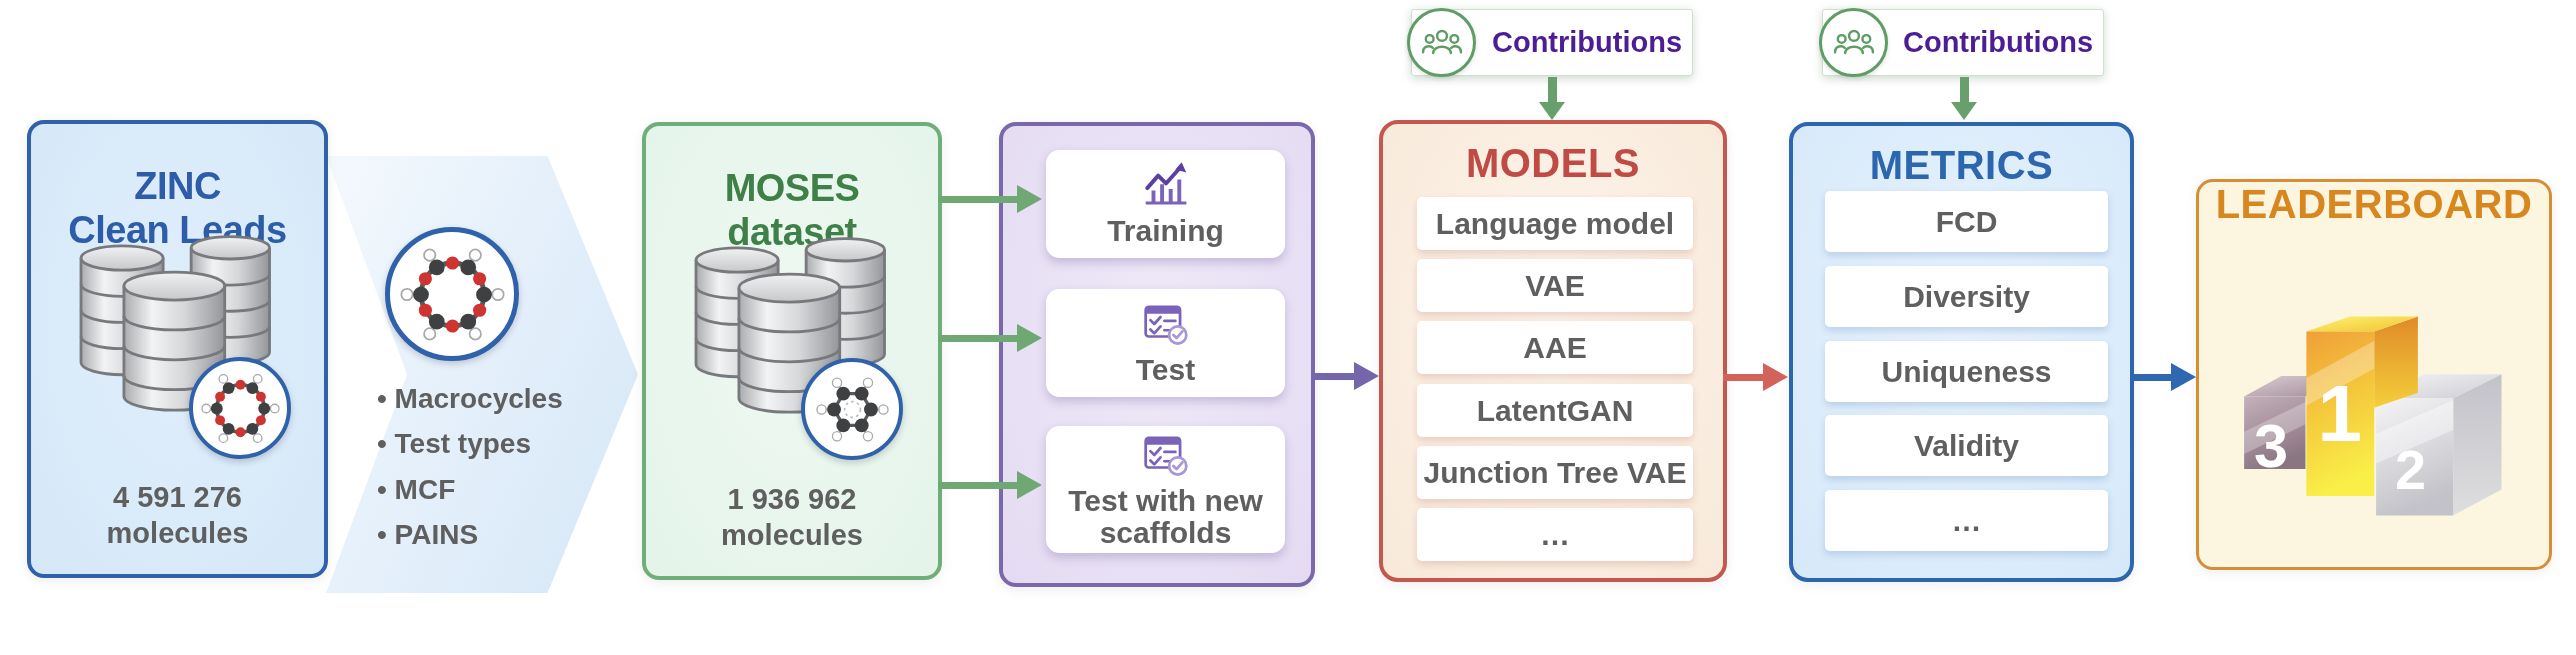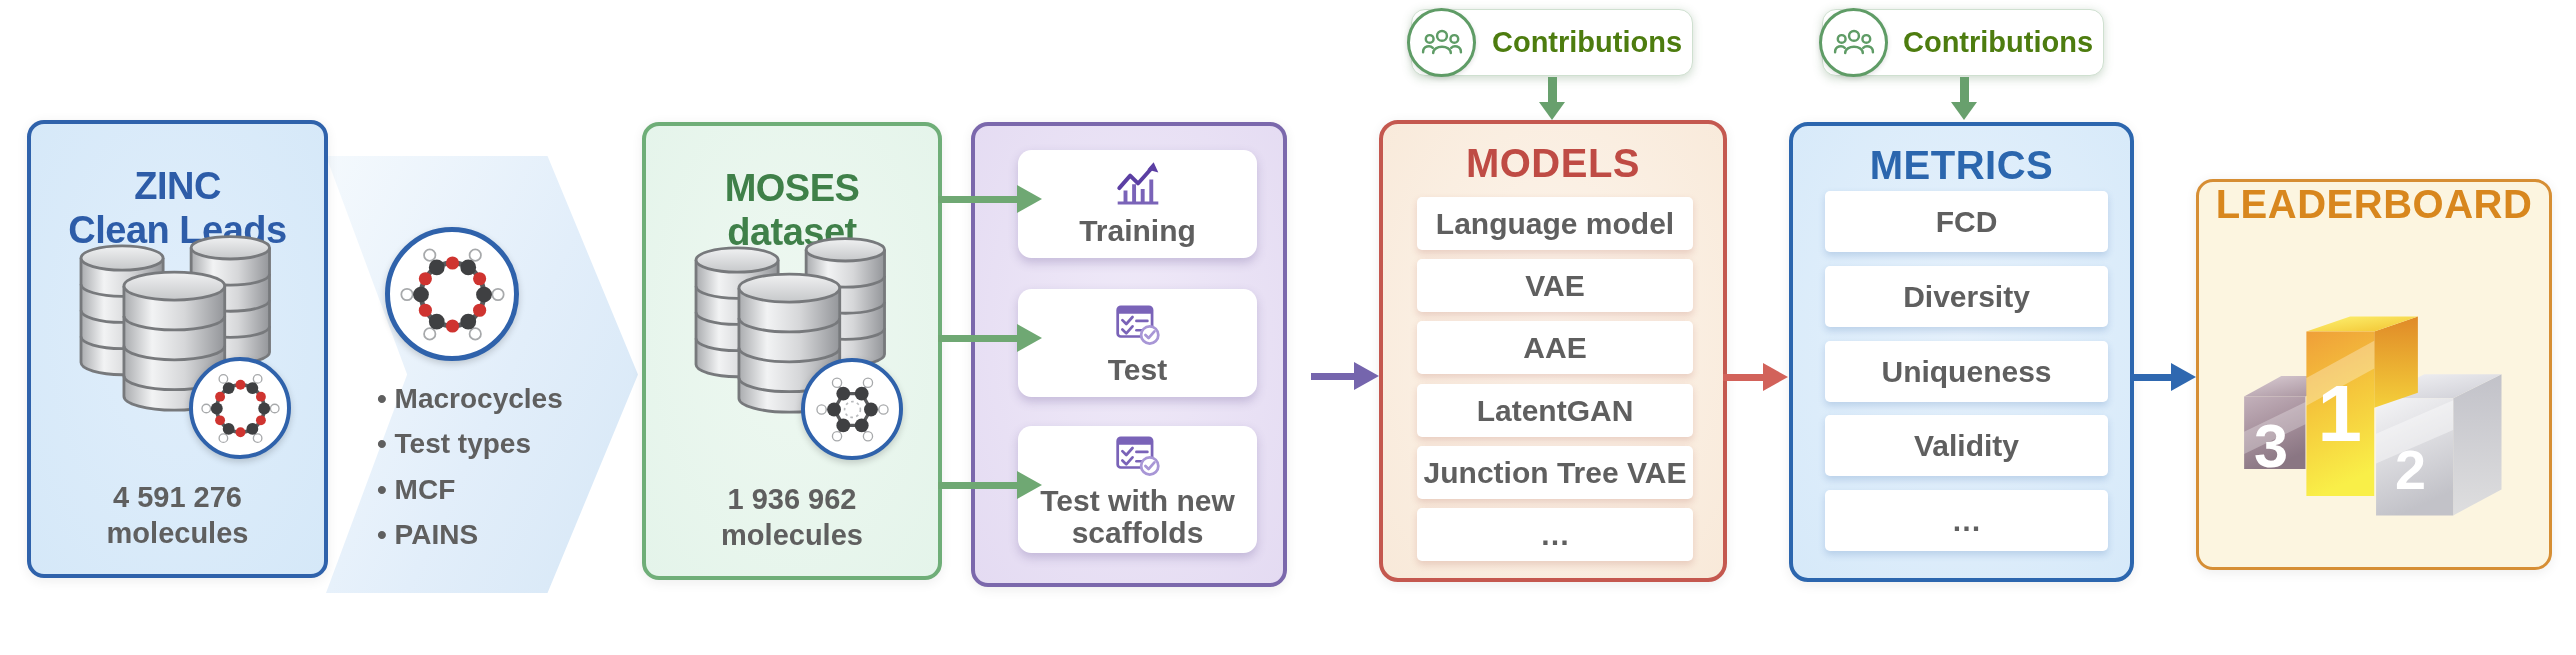--- a/index.html
+++ b/index.html
@@ -4,21 +4,21 @@
 <style>
   html,body{margin:0;padding:0;background:#fff;}
   .canvas{
     position:relative;width:2576px;height:655px;background:#ffffff;overflow:hidden;
     font-family:"Liberation Sans","DejaVu Sans",sans-serif;
   }
   
   .box{position:absolute;box-sizing:border-box;border-radius:17px;z-index:2;}
   .zinc{left:27px;top:120px;width:301px;height:458px;background:radial-gradient(ellipse at 50% 45%,#e0eefb 0%,#d5e8f8 100%);border:4.8px solid #2f62ab;}
   .moses{left:642px;top:122px;width:300px;height:458px;background:radial-gradient(ellipse at 50% 45%,#eef8f1 0%,#e4f4ea 100%);border:4.8px solid #6fae78;}
-  .splits{left:971px;top:122px;width:316px;height:465px;background:radial-gradient(ellipse at 50% 45%,#efe9f8 0%,#e4dbf2 100%);border:4.8px solid #7b68ac;}
+  .splits{left:999px;top:122px;width:316px;height:465px;background:radial-gradient(ellipse at 50% 45%,#efe9f8 0%,#e4dbf2 100%);border:4.8px solid #7b68ac;}
   .models{left:1379px;top:120px;width:348px;height:462px;border-radius:19px;background:radial-gradient(ellipse at 50% 45%,#fdf5ec 0%,#f8e9d9 100%);border:4.8px solid #c4584f;}
   .metrics{left:1789px;top:122px;width:345px;height:460px;border-radius:19px;background:radial-gradient(ellipse at 50% 45%,#e7f2fc 0%,#d6e9f9 100%);border:4.8px solid #2c66ae;}
   .leaderboard{left:2196px;top:179px;width:356px;height:391px;background:#fcf5e0;border:3.8px solid #d68e34;}
   .box{box-shadow:0 2.9px 11.5px rgba(0,0,0,0.07);}
 
   
   .box-title{padding-top:40px;text-align:center;font-weight:700;font-size:38px;line-height:1.16;letter-spacing:-0.5px;}
   .box-title span{display:block;}
   .zinc .box-title{color:#2d5ca8;}
   .moses .box-title{color:#3f8049;}
@@ -73,22 +73,22 @@
   #ga2{left:938px;top:335px;width:79px;color:#6fa873;}
   #ga3{left:938px;top:482px;width:79px;color:#6fa873;}
   #pa{left:1311px;top:373px;width:43px;color:#7565ad;}
   #ra{left:1723px;top:374px;width:40px;color:#d2625a;}
   #ba{left:2131px;top:374px;width:40px;color:#2f68b0;}
   #va1{left:1548px;top:77px;color:#68a06d;}
   #va2{left:1960px;top:77px;color:#68a06d;}
 
   
   .badge-pill{position:absolute;box-sizing:border-box;width:282px;height:67px;background:#fff;border:1.9px solid #cfe0d0;
-    border-radius:14px;box-shadow:0 2.9px 9.6px rgba(100,140,100,0.30);display:flex;align-items:center;padding-left:80px;
-    font-size:29px;font-weight:700;color:#4d7c0f;z-index:4;}
+    border-radius:3px;box-shadow:0 2.9px 9.6px rgba(100,140,100,0.30);display:flex;align-items:center;padding-left:80px;
+    font-size:29px;font-weight:700;color:#4c1d95;z-index:4;}
   #badge1{left:1411px;top:8.6px;}
   #badge2{left:1822px;top:8.6px;}
   .badge-circle{position:absolute;box-sizing:border-box;width:69px;height:69px;border-radius:50%;background:#fff;
     border:3.8px solid #5f9c66;display:flex;align-items:center;justify-content:center;z-index:5;box-shadow:0 1.9px 5.7px rgba(0,0,0,0.12);}
   #bc1{left:1407px;top:7.7px;}
   #bc2{left:1819px;top:7.7px;}
 
   .podium{position:absolute;left:20px;top:129px;width:316px;height:223px;}
   .podium text{font-family:"Liberation Sans","DejaVu Sans",sans-serif;font-weight:bold;fill:#ffffff;}
 </style>

